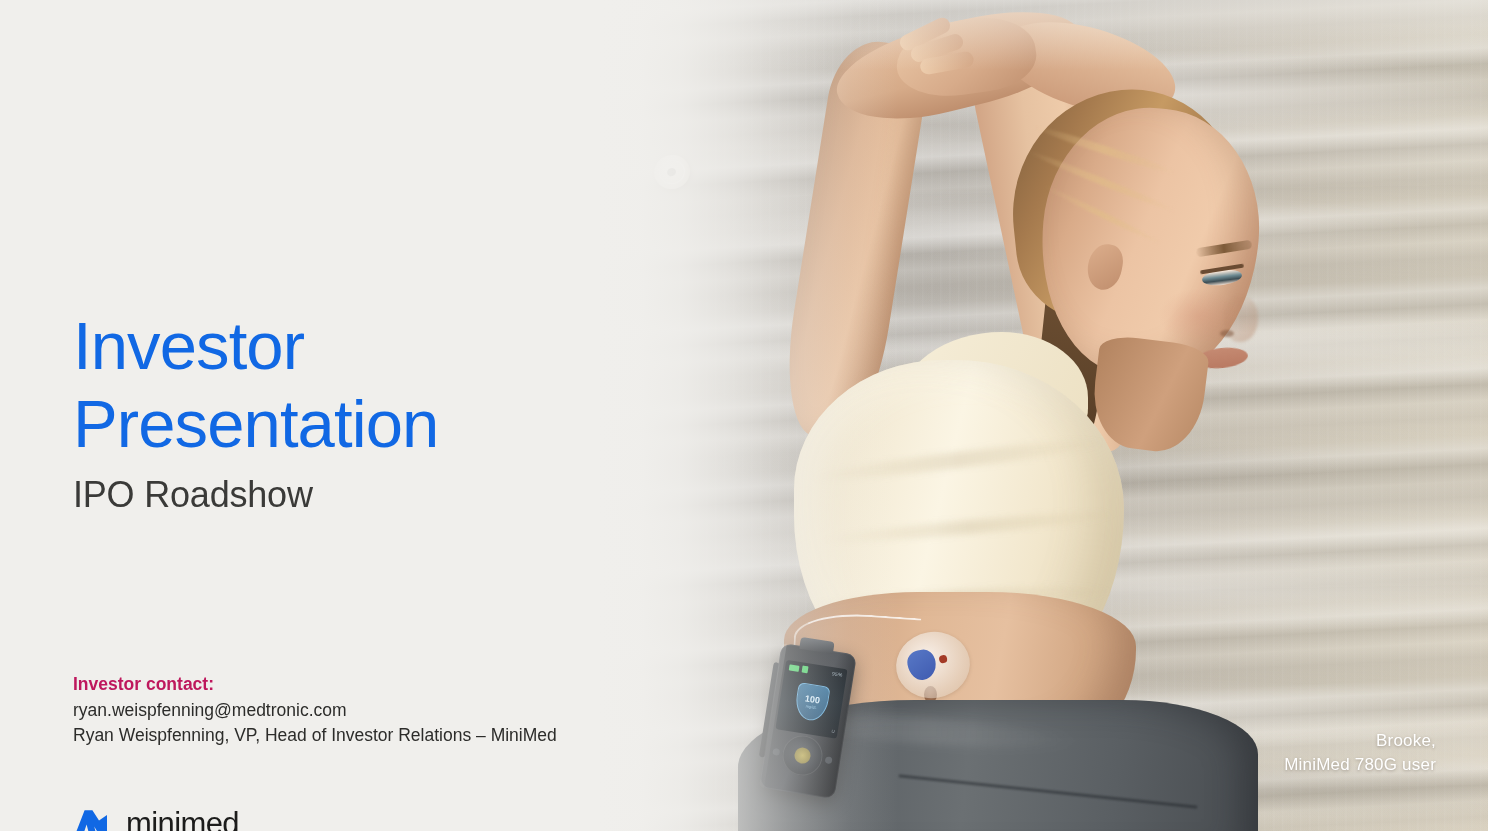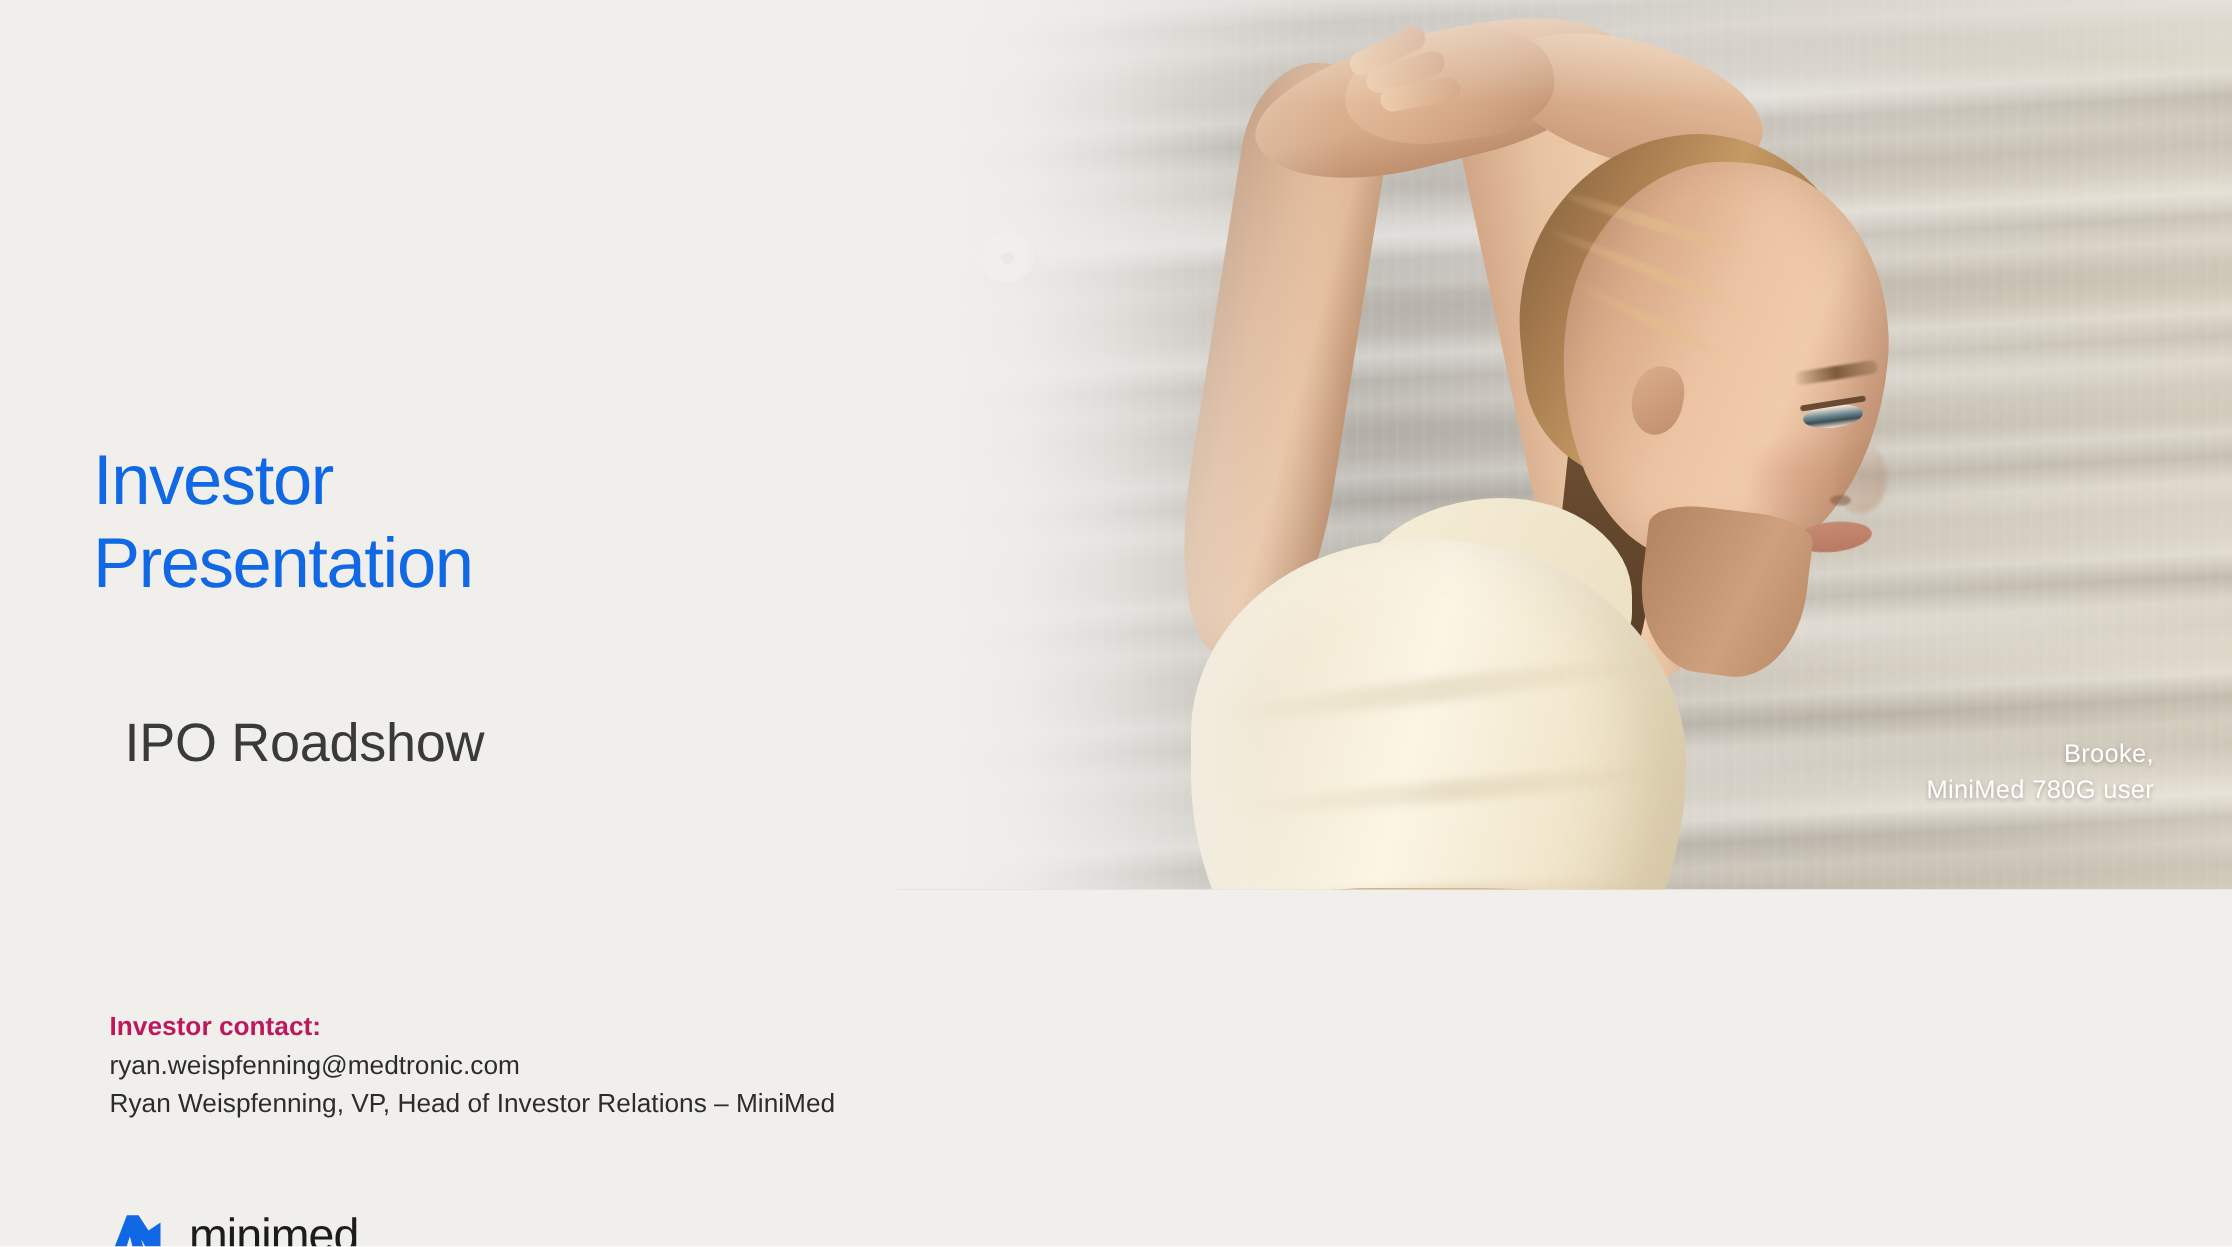--- a/index.html
+++ b/index.html
@@ -18,21 +18,21 @@
     overflow: hidden;
     background: #F0EFEC;
   }
 
   
   .photo {
     position: absolute;
     top: 0;
     right: 0;
     width: 890px;
-    height: 593px;
+    height: 831px;
     overflow: hidden;
   }
 
   
   .wall {
     position: absolute;
     inset: 0;
     background:
       repeating-linear-gradient(
         177deg,
@@ -570,43 +570,43 @@
   .left-panel {
     position: absolute;
     left: 0; top: 0;
     width: 700px;
     height: 831px;
     z-index: 50;
   }
 
   .title {
     position: absolute;
-    left: 62px;
+    left: 73px;
     top: 262px;
     color: #1168E4;
-    font-size: 47px;
+    font-size: 67px;
     line-height: 1.17;
     font-weight: 400;
     letter-spacing: -0.9px;
     font-family: "Liberation Sans", sans-serif;
   }
   .title-line { display: block; }
 
   .subtitle {
     position: absolute;
     left: 73px;
     top: 468px;
     color: #3A3A38;
     font-size: 36px;
     line-height: 1.5;
     font-weight: 400;
     letter-spacing: -0.2px;
     font-family: "Liberation Sans", sans-serif;
   }
-  .subtitle-line { display: block; margin-left: 10px; }
+  .subtitle-line { display: block; }
 
   .contact {
     position: absolute;
     left: 73px;
     top: 672px;
     color: #2C2C2A;
     font-size: 17.5px;
     line-height: 1.42;
     font-family: "Liberation Sans", sans-serif;
   }

